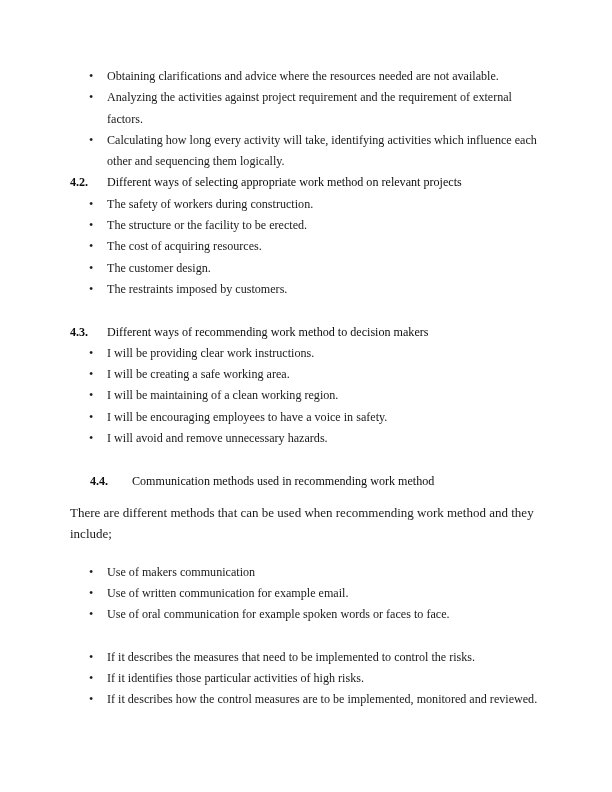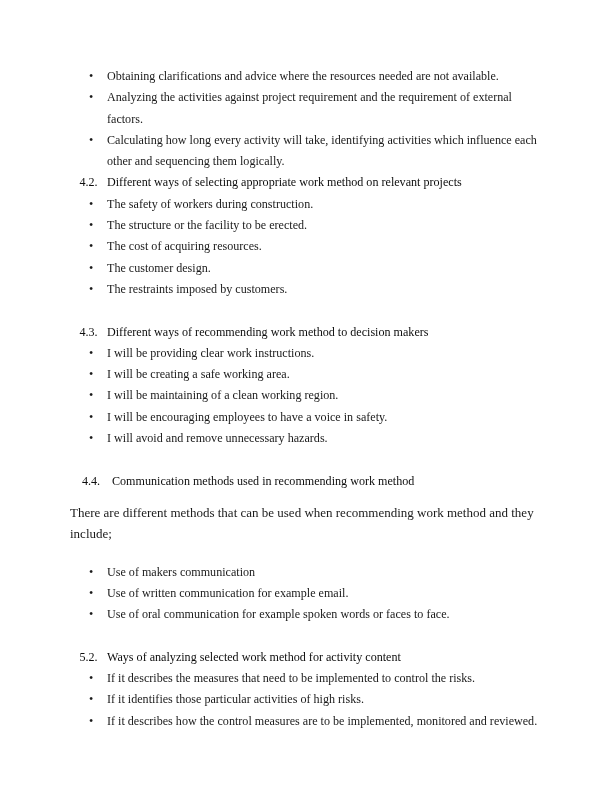--- a/index.html
+++ b/index.html
@@ -39,27 +39,27 @@
     align-items: baseline;
     font-size: 12.1px;
     line-height: 21.3px;
     font-weight: bold;
     color: #0d0d0d;
     margin: 0;
   }
   .heading .num {
     width: 37px;
     flex: 0 0 37px;
-    font-weight: normal;
-    text-align: center;
+    font-weight: bold;
   }
   .heading .htext {
     font-weight: normal;
   }
   .heading.indented {
+    margin-left: 20px;
   }
   .heading.indented .num {
     width: 42px;
     flex: 0 0 42px;
   }
 
   
   .bullets {
     list-style: none;
     margin: 0;
@@ -191,24 +191,20 @@
         <span class="btext">Use of written communication for example email.</span>
       </li>
       <li>
         <span class="dot">•</span>
         <span class="btext">Use of oral communication for example spoken words or faces to face.</span>
       </li>
     </ul>
 
     <div class="gap-line"></div>
 
-    <div class="heading">
-      <span class="num">5.2.</span>
-      <span class="htext">Ways of analyzing selected work method for activity content</span>
-    </div>
     <ul class="bullets">
       <li>
         <span class="dot">•</span>
         <span class="btext">If it describes the measures that need to be implemented to control the risks.</span>
       </li>
       <li>
         <span class="dot">•</span>
         <span class="btext">If it identifies those particular activities of high risks.</span>
       </li>
       <li>

